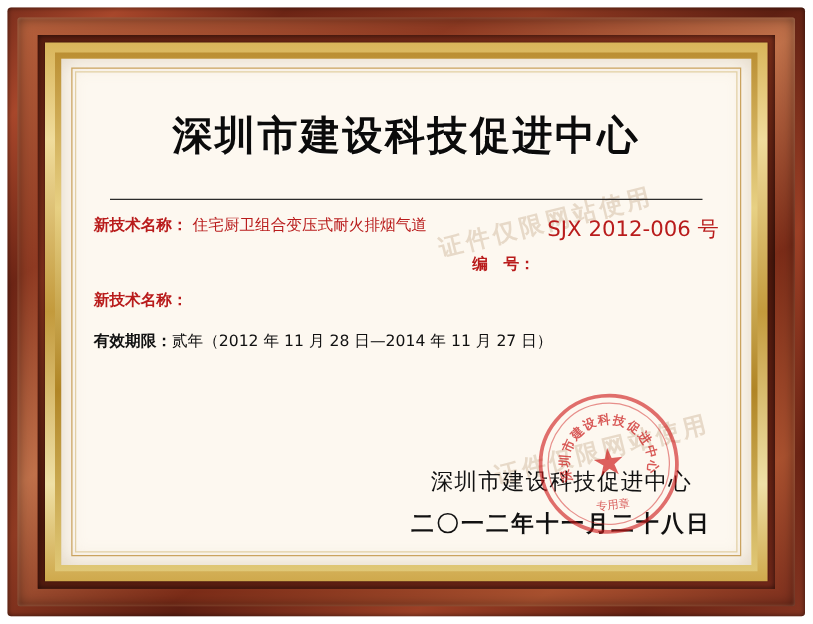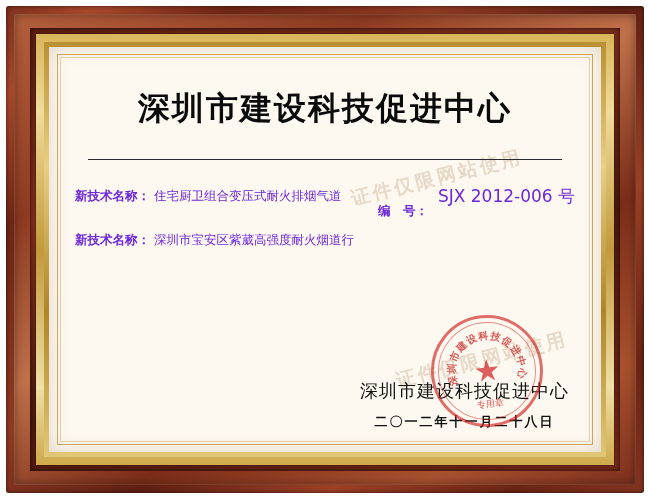--- a/index.html
+++ b/index.html
@@ -122,24 +122,24 @@
   }
   .title-rule {
     width: 474px;
     height: 1px;
     background: #2b2b2b;
     margin: 28px auto 0 auto;
   }
 
   .row {
     display: flex;
-    align-items: center;
+    align-items: flex-start;
     margin-top: 12px;
     font-size: 13px;
-    color: #6d28d9;
+    color: #b91c1c;
     font-family: "DejaVu Sans", sans-serif;
   }
   .row .lbl {
     font-weight: bold;
     white-space: nowrap;
     font-size: 12.5px;
   }
   .row .val {
     margin-left: 4px;
     font-size: 12.5px;
@@ -180,21 +180,21 @@
 
   .signature {
     position: absolute;
     right: 6px;
     bottom: 6px;
     text-align: center;
     font-family: "DejaVu Serif", serif;
     color: #111;
   }
   .org { font-size: 18px; letter-spacing: 1px; }
-  .date { font-size: 13px; letter-spacing: 2px; margin-top: 10px; font-weight: bold; }
+  .date { font-size: 18px; letter-spacing: 2px; margin-top: 10px; font-weight: bold; }
 
   
   .seal {
     position: absolute;
     left: 382px;
     top: 268px;
     width: 112px;
     height: 112px;
     border-radius: 50%;
     border: 3px solid rgba(205,24,24,.72);
@@ -269,24 +269,26 @@
       <div class="row">
         <span class="lbl">新技术名称：</span>
         <span class="val">住宅厨卫组合变压式耐火排烟气道</span>
         <span class="spacer"></span>
         <span class="lbl-r">编　号：</span>
         <span class="val-r">SJX 2012-006 号</span>
       </div>
 
       <div class="row">
         <span class="lbl">新技术名称：</span>
-        <span class="val">深圳市宝安区紫葳高强度耐火烟道行</span>
       </div>
 
 
+      <div class="valid-row">
+        <span class="lbl">有效期限：</span><span>贰年（2012 年 11 月 28 日—2014 年 11 月 27 日）</span>
+      </div>
 
       <div class="signature">
         <div class="org">深圳市建设科技促进中心</div>
         <div class="date">二〇一二年十一月二十八日</div>
       </div>
 
     </div>
 
     <div class="seal">
       <div class="seal-star">★</div>

